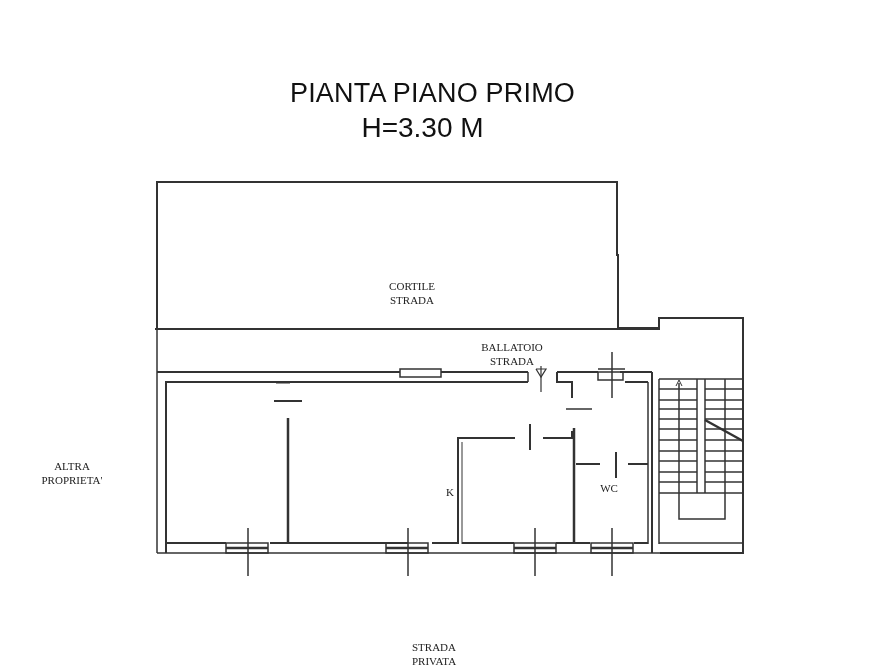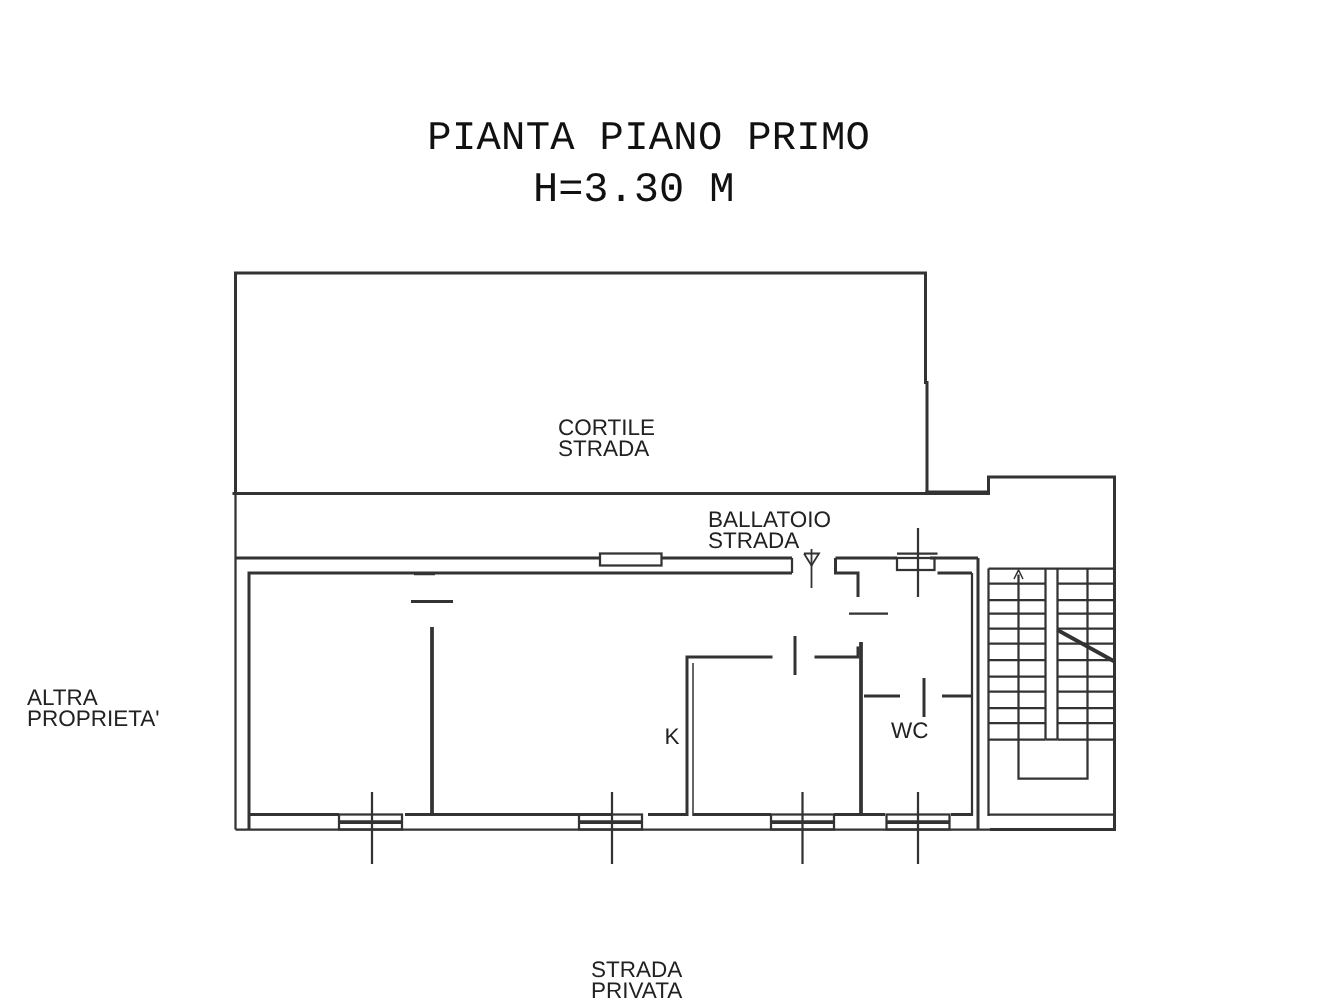--- a/index.html
+++ b/index.html
@@ -1,20 +1,20 @@
 <!DOCTYPE html>
 <html><head>
   <meta charset="utf-8">
   <style>
     html, body { margin: 0; padding: 0; background: #ffffff; }
     body { width: 893px; height: 670px; position: relative; overflow: hidden; font-family: "Liberation Sans", sans-serif; }
-    .title { position: absolute; left: 0; width: 893px; text-align: center; color: #111; font-family: Liberation Mono, monospace; }
+    .title { position: absolute; left: 0; width: 893px; text-align: center; color: #111; font-family: Liberation Sans, sans-serif; }
     .title-main { top: 78px; font-size: 27px; left: 0; width: 865px; letter-spacing: 0.2px; }
     .title-sub { top: 112px; font-size: 28px; left: 0; width: 845px; }
-    .label { position: absolute; font-size: 15px; color: #222; text-align: left; line-height: 14px; font-family: Liberation Sans, sans-serif; }
+    .label { position: absolute; font-size: 11px; color: #222; text-align: center; line-height: 14px; font-family: Liberation Serif, serif; }
     svg { position: absolute; left: 0; top: 0; }
   </style>
 </head>
 <body>
 
 <div class="title title-main">PIANTA PIANO PRIMO</div>
 <div class="title title-sub">H=3.30 M</div>
 
 <svg width="893" height="670" viewBox="0 0 893 670">
   <g stroke="#333" fill="none" stroke-width="2">
@@ -139,21 +139,21 @@
 <div class="label" style="left:372px; top:279px; width:80px;">
   <div>CORTILE</div>
   <div>STRADA</div>
 </div>
 
 <div class="label" style="left:472px; top:340px; width:80px;">
   <div>BALLATOIO</div>
   <div>STRADA</div>
 </div>
 
-<div class="label" style="left:18px; top:459px; width:80px;">
+<div class="label" style="left:32px; top:459px; width:80px;">
   <div>ALTRA</div>
   <div>PROPRIETA'</div>
 </div>
 
 <div class="label" style="left:443px; top:485px; width:14px;">K</div>
 
 <div class="label" style="left:594px; top:481px; width:30px;">WC</div>
 
 <div class="label" style="left:394px; top:640px; width:80px;">
   <div>STRADA</div>

